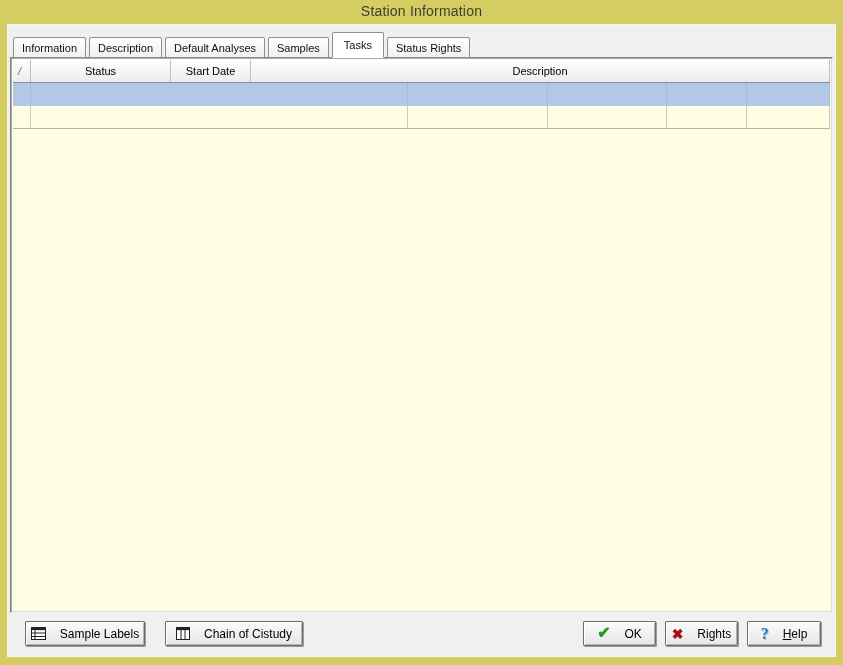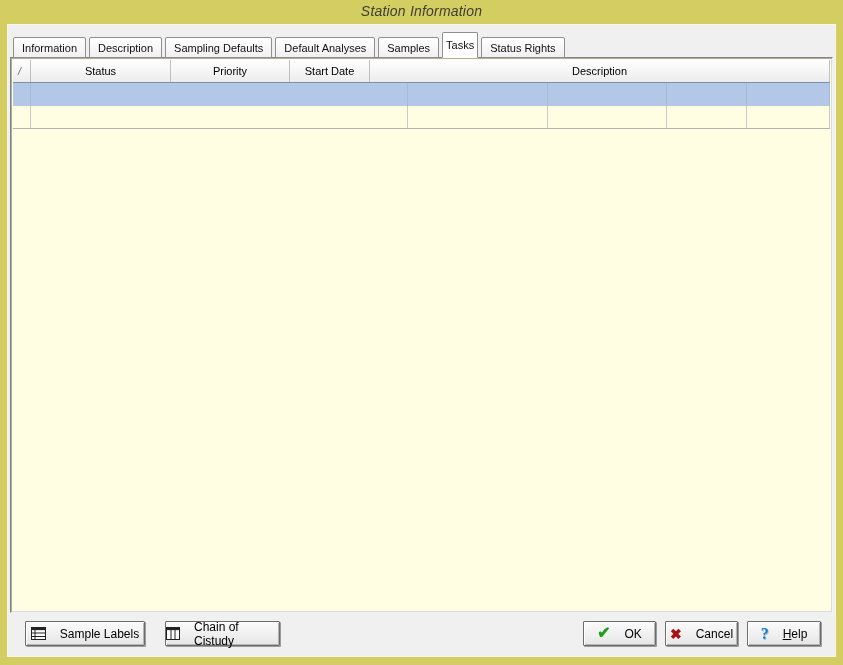--- a/index.html
+++ b/index.html
@@ -3,41 +3,41 @@
 <meta charset="utf-8">
 <style>
   html,body{margin:0;padding:0}
   body{
     width:843px;height:665px;position:relative;overflow:hidden;
     background:#d4ce62;
     font-family:"Liberation Sans", sans-serif;
   }
   .title{
     position:absolute;top:3px;left:0;width:843px;text-align:center;
-    font-size:14px;color:#3f3f33;letter-spacing:.2px;font-style:italic;
+    font-size:14px;color:#3f3f33;letter-spacing:.2px;
   }
   .dialog{
     position:absolute;left:7px;top:24px;width:829px;height:633px;
     background:#f0f0f0;
     box-shadow:inset 0 0 0 1px #f7f7ea;
   }
   
   .tabbar{
     position:absolute;left:6px;top:8px;height:26px;
     display:flex;align-items:flex-end;z-index:3;
   }
   .tab{
     height:21px;box-sizing:border-box;display:flex;align-items:center;
     padding:0 8px;font-size:11px;color:#111;white-space:nowrap;
     background:linear-gradient(#ffffff,#f0f0f0);
     border:1px solid #8f8f8f;border-radius:2px 2px 0 0;margin-right:3px;
   }
   .tab.selected{
     height:26px;background:#ffffff;border-bottom:1px solid #ffffff;
-    padding:0 3px;position:relative;z-index:4;
+    padding:0 11px;position:relative;z-index:4;
   }
   
   .gridwrap{
     position:absolute;left:3px;top:33px;width:823px;height:556px;
     box-sizing:border-box;background:#fffee3;
     border:1px solid;border-color:#828282 #f2f2f2 #f2f2f2 #828282;
     box-shadow:inset 1px 1px 0 #ababab, inset -1px -1px 0 #dcdcdc;
   }
   .grid{position:absolute;left:2px;top:2px;right:2px;bottom:2px;
     display:flex;flex-direction:column;overflow:hidden;}
@@ -60,21 +60,21 @@
   
   .btn{
     position:absolute;height:25px;box-sizing:border-box;
     display:flex;align-items:center;justify-content:center;gap:14px;
     font-size:12px;color:#000;cursor:default;
     background:linear-gradient(#fbfbfb,#e6e6e6);
     border:1px solid #6d6d6d;border-radius:1px;
     box-shadow:inset 1px 1px 0 #ffffff, inset -1px -1px 0 #b5b5b5, 1px 1px 0 #9b9b9b;
   }
   #btn-sample{left:18px;top:597px;width:120px}
-  #btn-chain{left:158px;top:597px;width:115px}
+  #btn-chain{left:158px;top:597px;width:138px}
   #btn-ok{left:576px;top:597px;width:73px}
   #btn-cancel{left:658px;top:597px;width:73px}
   #btn-help{left:740px;top:597px;width:74px}
   .ok-glyph{color:#1d9e1d;font-size:16px;font-weight:bold;line-height:1;margin-top:-2px}
   .cancel-glyph{color:#a81111;font-size:14px;font-weight:bold;line-height:1}
   .help-glyph{
     color:#1878c0;font-size:16px;font-weight:bold;line-height:1;
     font-family:"Liberation Serif", serif;text-shadow:1px 1px 0 #9fc6e4;
   }
   .accel{text-decoration:underline}
@@ -83,34 +83,32 @@
 </head>
 <body>
 
 <div class="title">Station Information</div>
 
 <div class="dialog">
 
   <div class="tabbar">
     <div class="tab">Information</div>
     <div class="tab">Description</div>
-    <div class="tab">Sampling Defaults</div>
     <div class="tab">Default Analyses</div>
     <div class="tab">Samples</div>
     <div class="tab selected">Tasks</div>
     <div class="tab">Status Rights</div>
   </div>
 
   <div class="gridwrap">
     <div class="grid">
 
       <div class="hrow">
         <div class="hcell sort w0">/</div>
         <div class="hcell w2">Status</div>
-        <div class="hcell w3">Priority</div>
         <div class="hcell w4">Start Date</div>
         <div class="hcell w5">Description</div>
       </div>
 
       <div class="row sel">
         <div class="cell w0"></div>
         <div class="cell w1"></div>
         <div class="cell w2"></div>
         <div class="cell w3"></div>
         <div class="cell w4"></div>
@@ -151,21 +149,21 @@
     <span>Chain of Cistudy</span>
   </div>
 
   <div class="btn" id="btn-ok">
     <span class="ok-glyph">✔</span>
     <span>OK</span>
   </div>
 
   <div class="btn" id="btn-cancel">
     <span class="cancel-glyph">✖</span>
-    <span>Cancel</span>
+    <span>Rights</span>
   </div>
 
   <div class="btn" id="btn-help">
     <span class="help-glyph">?</span>
     <span><span class="accel">H</span><span>elp</span></span>
   </div>
 
 </div>
 
 </body></html>

